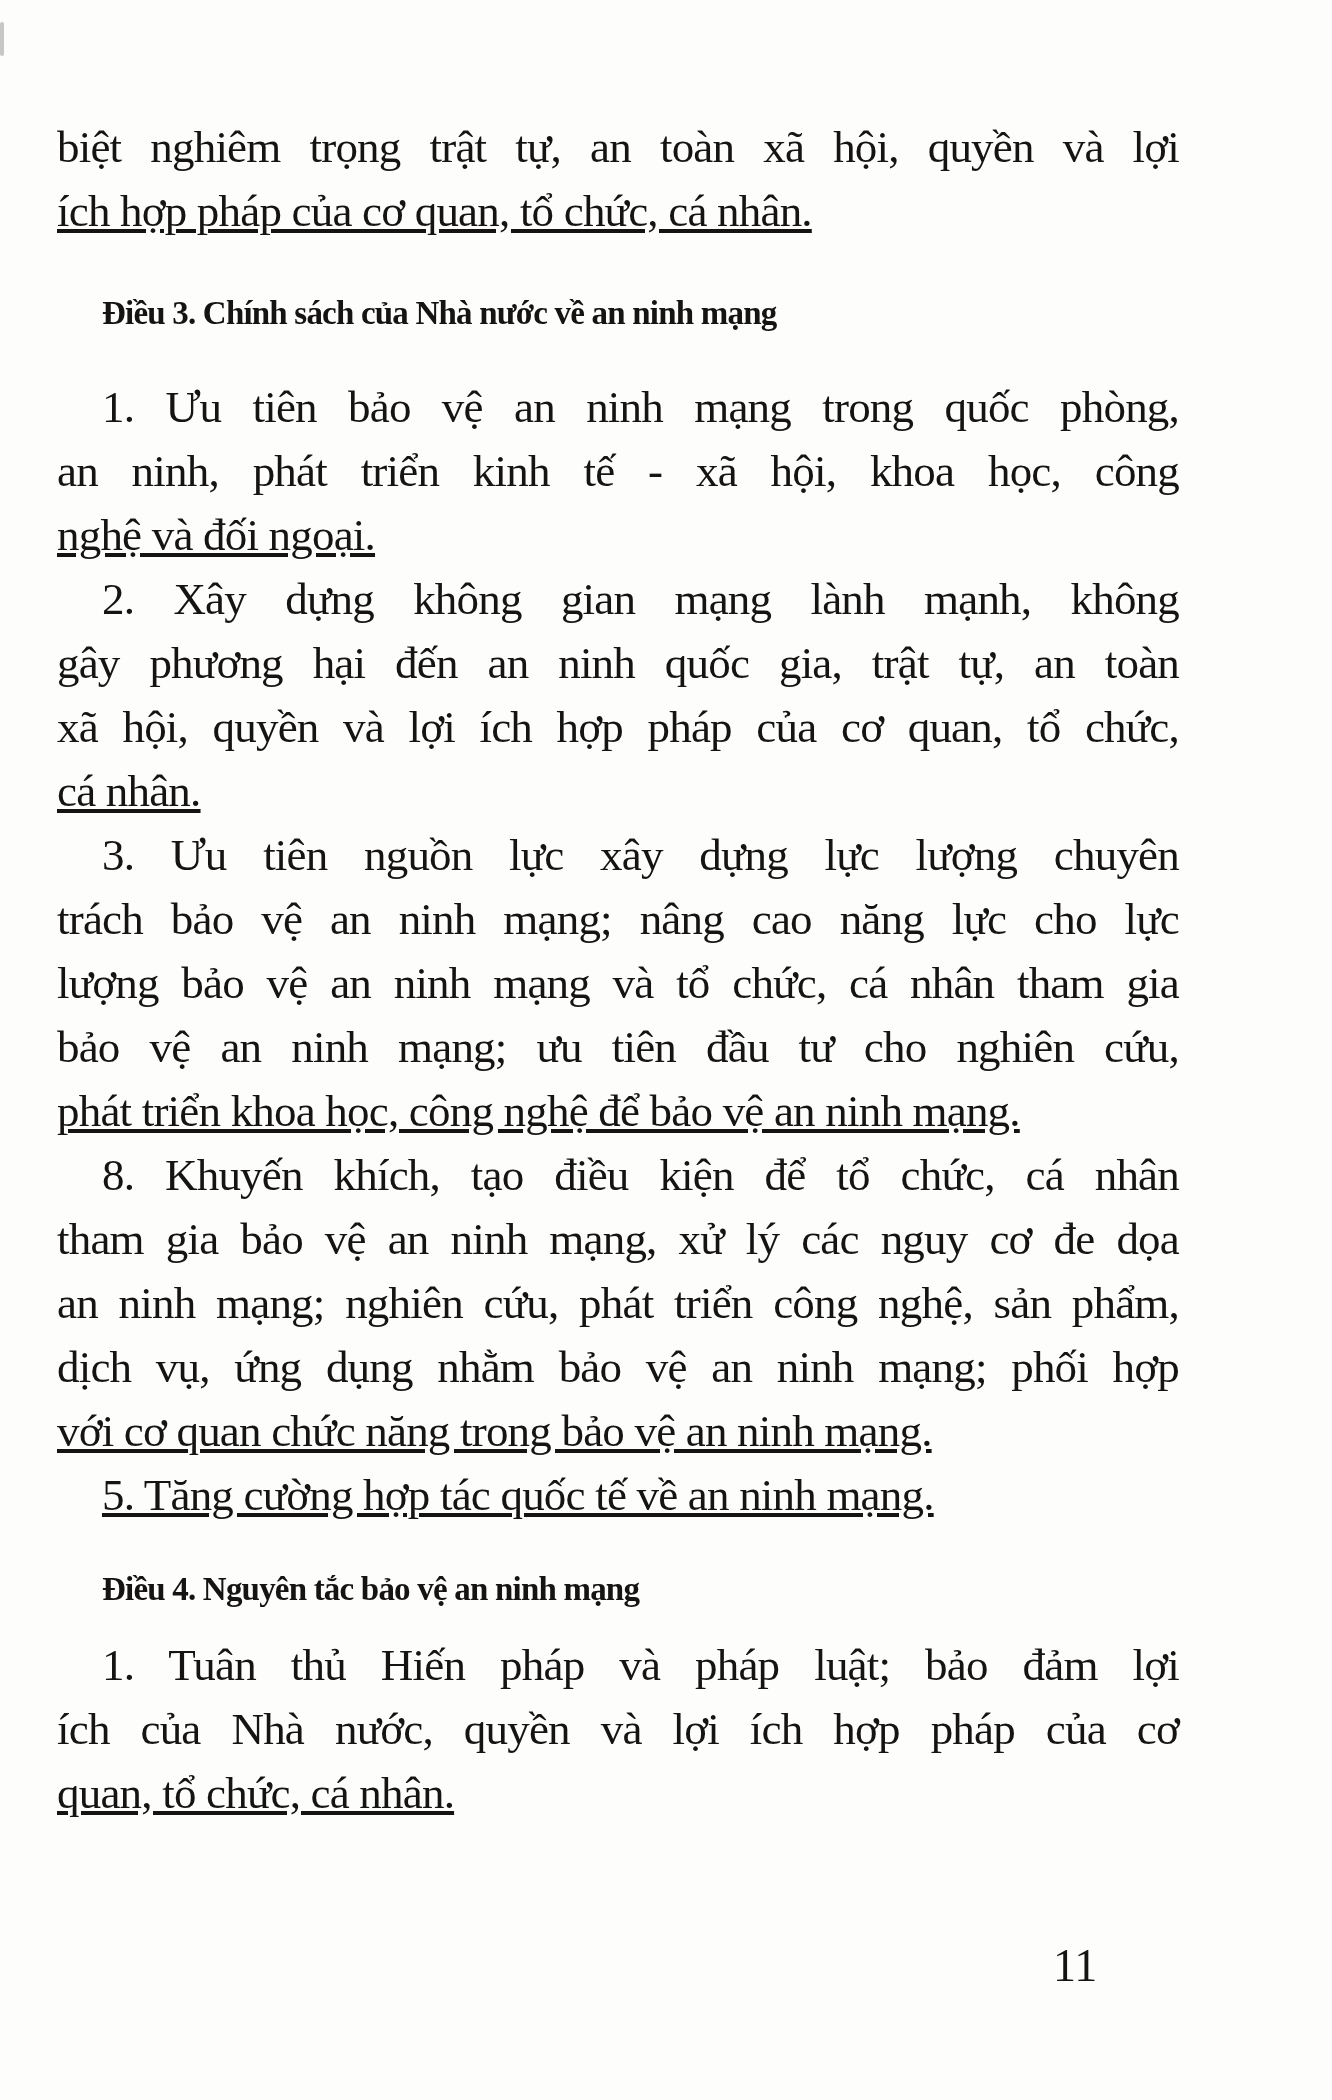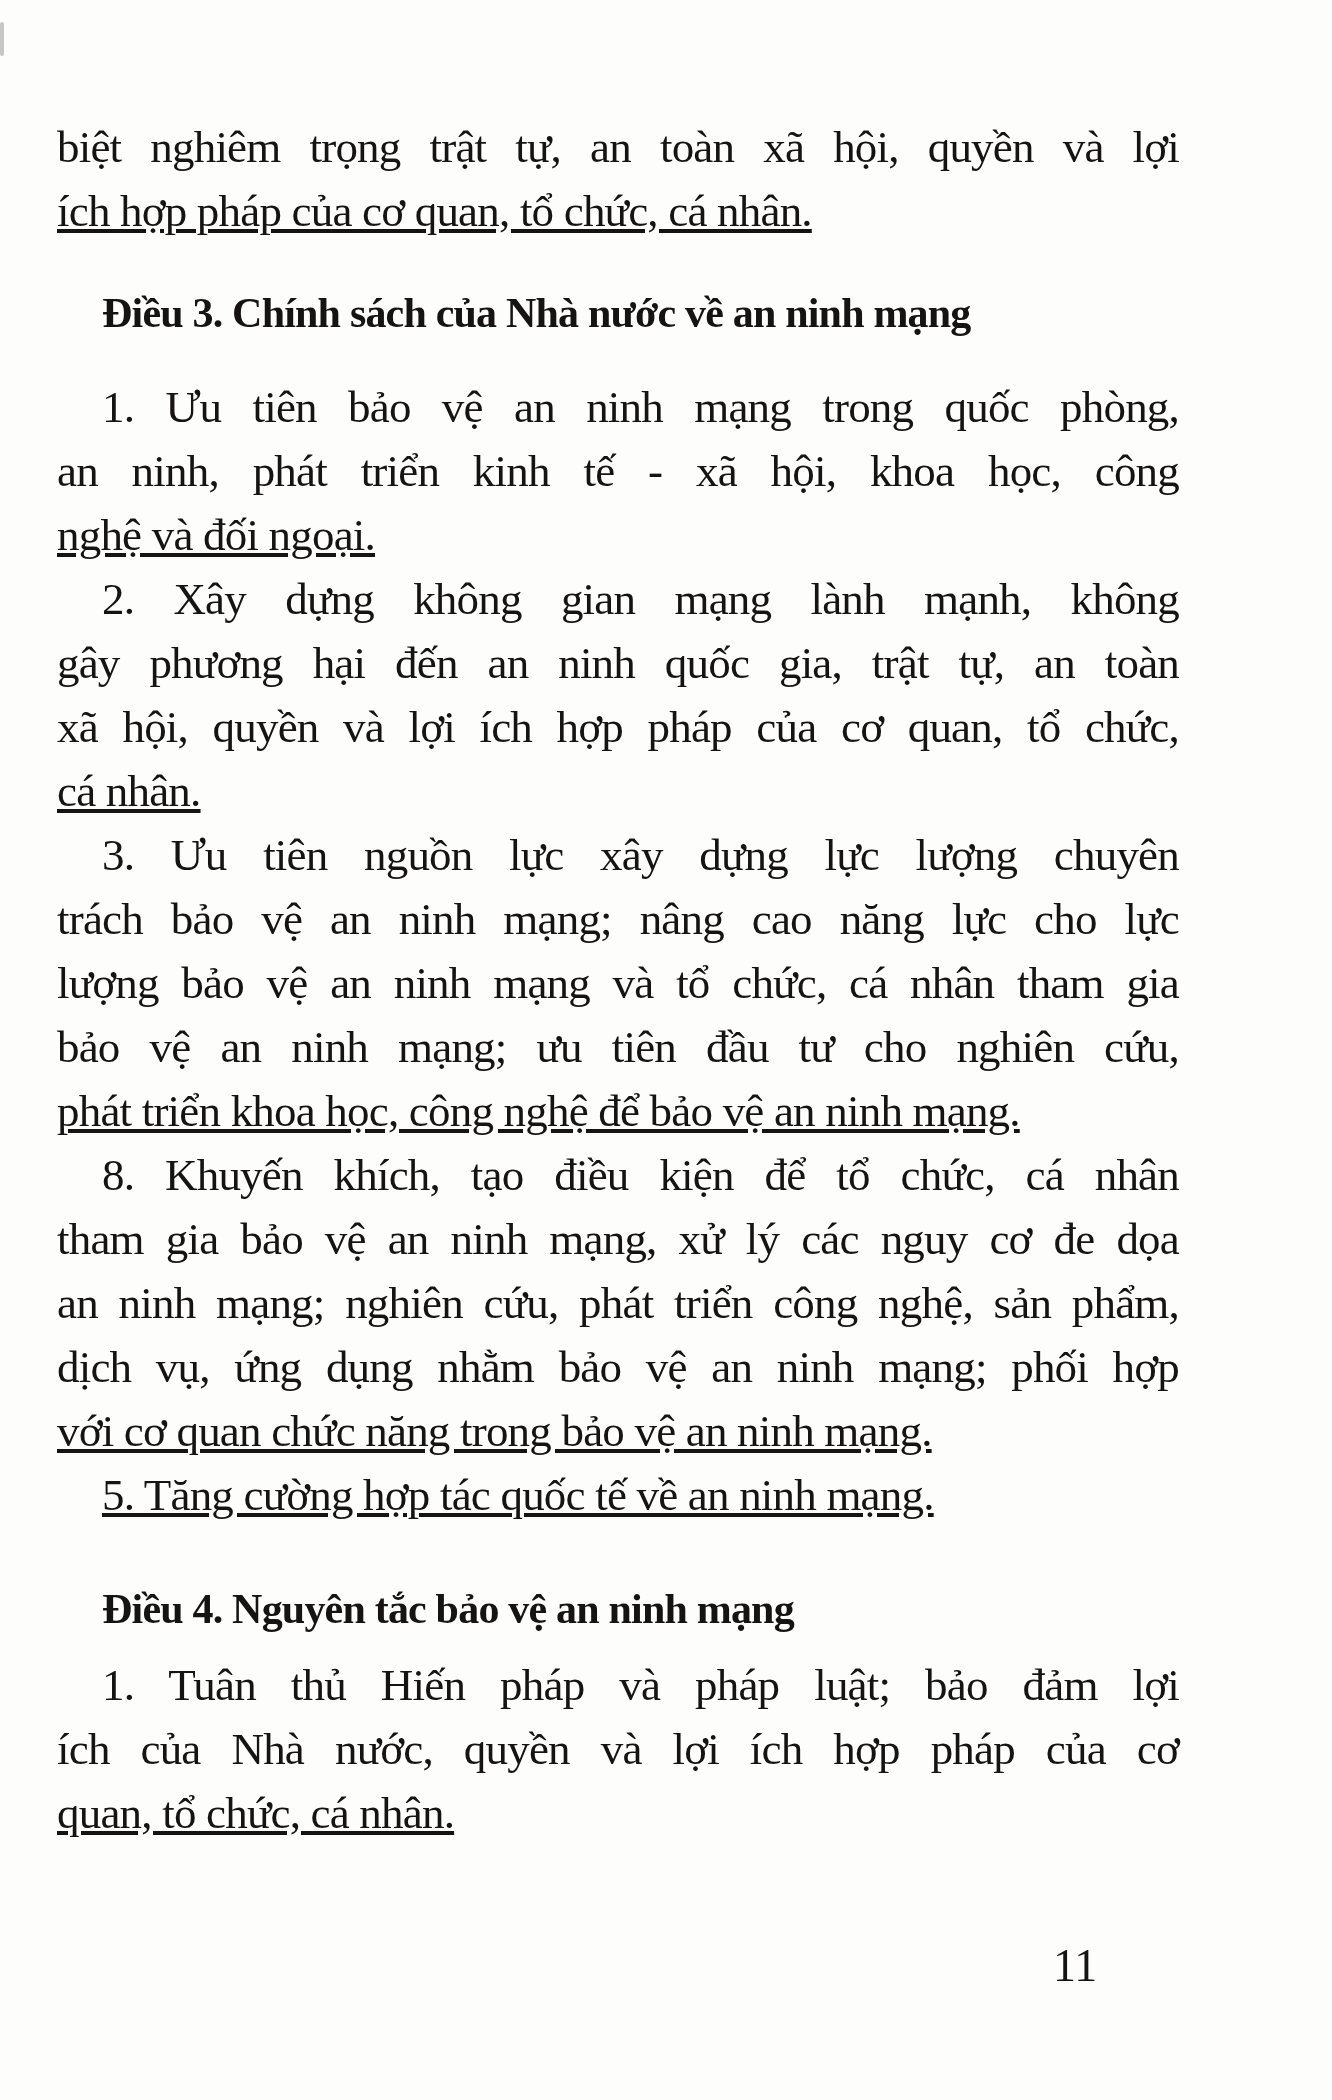--- a/index.html
+++ b/index.html
@@ -30,29 +30,29 @@
     font-size: 45px;
     line-height: 64px;
     letter-spacing: -0.8px;
     text-align: justify;
     text-align-last: justify;
   }
   .line.end { text-align-last: left; text-decoration: underline; }
   .line.first { text-indent: 45px; }
   .heading {
     margin: 0;
-    font-size: 42px;
+    font-size: 33px;
     font-weight: bold;
     line-height: 64px;
     letter-spacing: -0.8px;
     text-indent: 45px;
     text-align: left;
   }
   .h-d3 { margin-top: 38px; margin-bottom: 30px; }
-  .h-d4 { margin-top: 50px; margin-bottom: 12px; }
+  .h-d4 { margin-top: 30px; margin-bottom: 12px; }
   .page-number {
     position: absolute;
     left: 1053px; top: 1938px;
     font-size: 46px;
     line-height: 56px;
     letter-spacing: 0;
   }
 </style>
 </head>
 <body>

